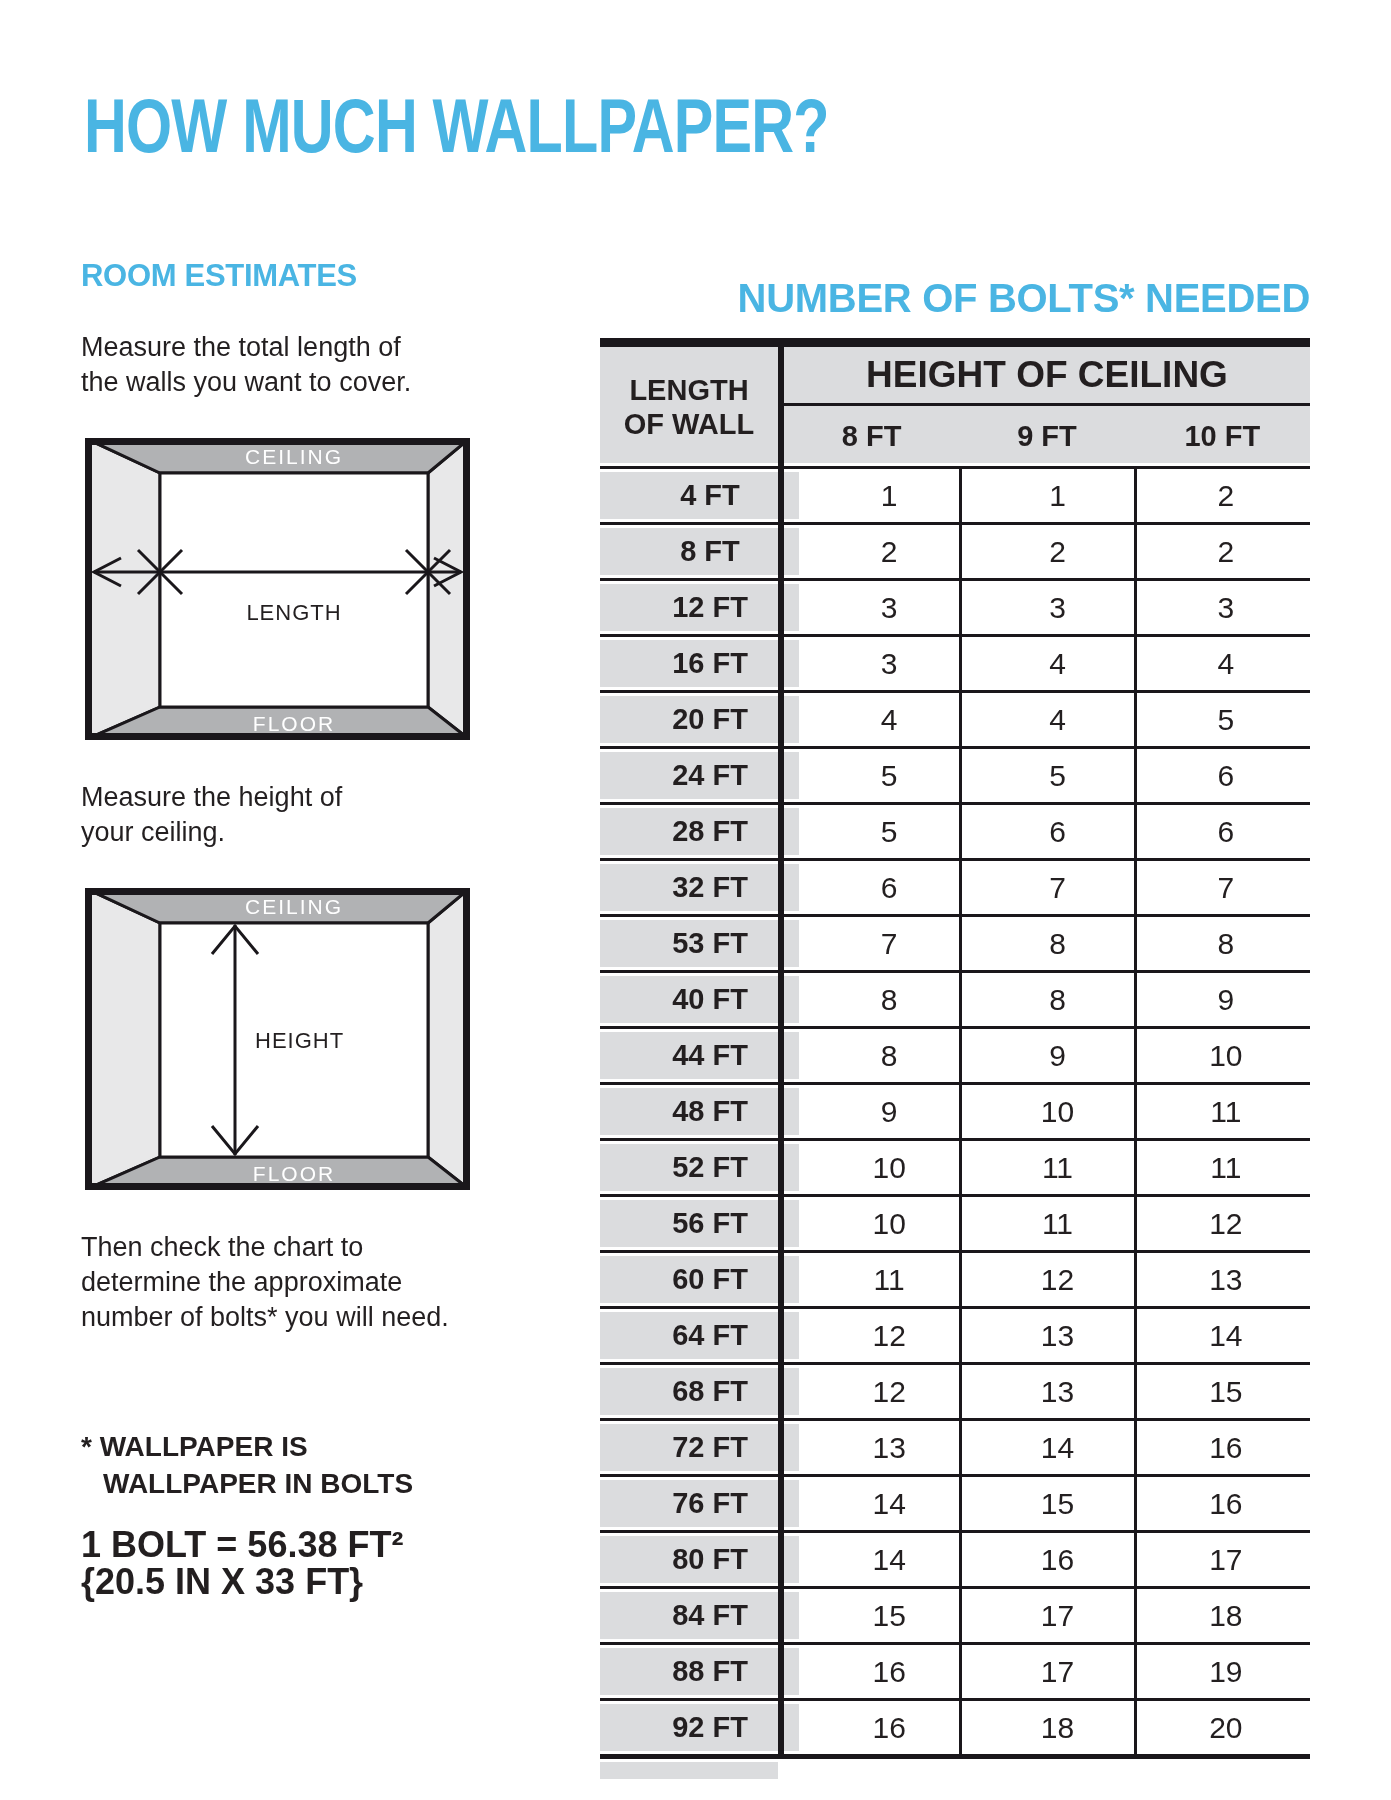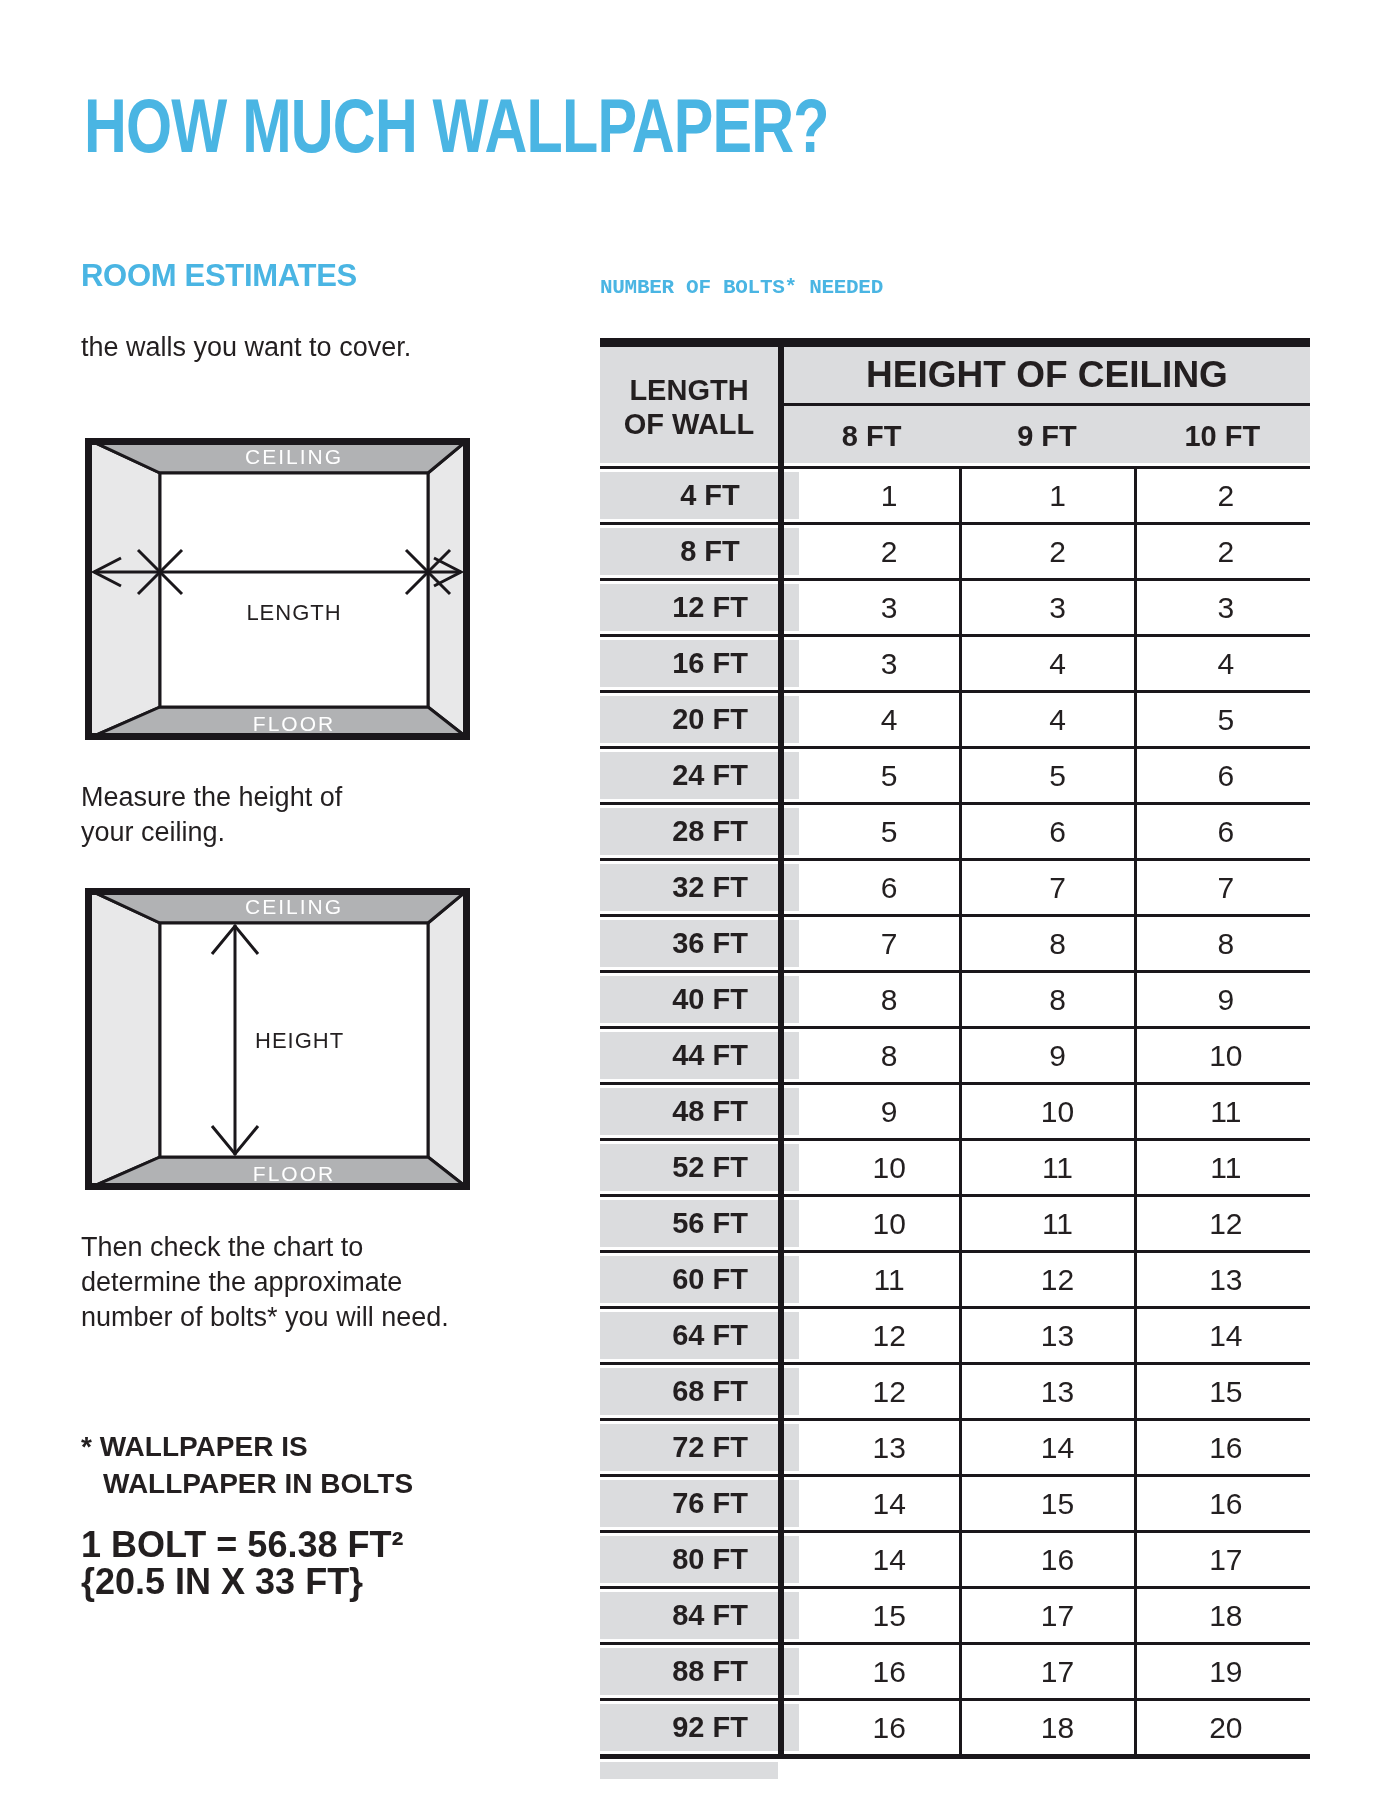--- a/index.html
+++ b/index.html
@@ -24,22 +24,22 @@
   svg text{font-family:"Liberation Sans",sans-serif;}
   .svg-room-label{font-size:21px;fill:#fff;letter-spacing:2px;}
   .svg-measure-label{font-size:22px;fill:var(--text-dark,#231F20);letter-spacing:1px;}
   .ceilf{fill:var(--diagram-dark-gray,#B1B2B4);stroke:var(--line-black,#1A171B);stroke-width:3;}
   .wallf{fill:var(--diagram-wall-gray,#E8E8E9);stroke:var(--line-black,#1A171B);stroke-width:3;}
   .innerf{fill:#fff;stroke:var(--line-black,#1A171B);stroke-width:3;}
   .outerf{fill:none;stroke:var(--line-black,#1A171B);stroke-width:7;}
   .arrow{stroke:var(--line-black,#1A171B);stroke-width:3;fill:none;}
 
   
-  .table-heading{position:absolute;left:600px;top:276px;width:710px;text-align:left;
-         font-size:21px;font-weight:bold;color:var(--accent-blue,#4AB5E3);letter-spacing:-.3px;font-family:Liberation Mono, monospace;}
+  .table-heading{position:absolute;left:600px;top:276px;width:710px;text-align:right;
+         font-size:40px;font-weight:bold;color:var(--accent-blue,#4AB5E3);letter-spacing:-.3px;}
   .wtable{position:absolute;left:600px;top:338px;width:710px;height:1441px;}
   .topbar{position:absolute;top:0;left:0;width:710px;height:9px;background:var(--line-black,#1A171B);}
   .hdr-label{position:absolute;top:9px;left:0;width:178px;height:119px;background:var(--cell-gray,#DBDCDE);
          display:flex;flex-direction:column;justify-content:center;align-items:center;
          font-weight:bold;font-size:29px;line-height:34px;box-shadow:inset 0 -3px 0 #fff;}
   .hoc{position:absolute;top:9px;left:184px;width:526px;height:56px;background:var(--cell-gray,#DBDCDE);
          display:flex;align-items:center;justify-content:center;font-weight:bold;font-size:37px;}
   .hline{position:absolute;top:65px;left:184px;width:526px;height:3px;background:var(--line-black,#1A171B);}
   .subrow{position:absolute;top:68px;left:184px;width:526px;height:60px;background:var(--cell-gray,#DBDCDE);
          display:flex;box-shadow:inset 0 -3px 0 #fff;}
@@ -59,20 +59,21 @@
 </head>
 <body>
 
 <div class="page">
 
   <h1 class="title">HOW MUCH WALLPAPER?</h1>
 
   <div class="sec-heading">ROOM ESTIMATES</div>
 
   <div class="para" id="para1">
+    <div>Measure the total length of</div>
     <div>the walls you want to cover.</div>
   </div>
 
   <svg id="diagram1" class="diagram" width="385" height="302" viewBox="0 0 385 302">
     <polygon class="wallf" points="0,0 75,35 75,269 0,302"></polygon>
     <polygon class="wallf" points="385,0 343,35 343,269 385,302"></polygon>
     <polygon class="ceilf" points="0,0 385,0 343,35 75,35"></polygon>
     <polygon class="ceilf" points="0,302 385,302 343,269 75,269"></polygon>
     <rect class="innerf" x="75" y="35" width="268" height="234"></rect>
     <rect class="outerf" x="3.5" y="3.5" width="378" height="295"></rect>
@@ -206,21 +207,21 @@
 
   <div class="row">
     <div class="rlabel">32 FT</div>
     <div class="rspacer"></div>
     <div class="rcell">6</div>
     <div class="rcell">7</div>
     <div class="rcell">7</div>
   </div>
 
   <div class="row">
-    <div class="rlabel">36 FT</div>
+    <div class="rlabel">53 FT</div>
     <div class="rspacer"></div>
     <div class="rcell">7</div>
     <div class="rcell">8</div>
     <div class="rcell">8</div>
   </div>
 
   <div class="row">
     <div class="rlabel">40 FT</div>
     <div class="rspacer"></div>
     <div class="rcell">8</div>

